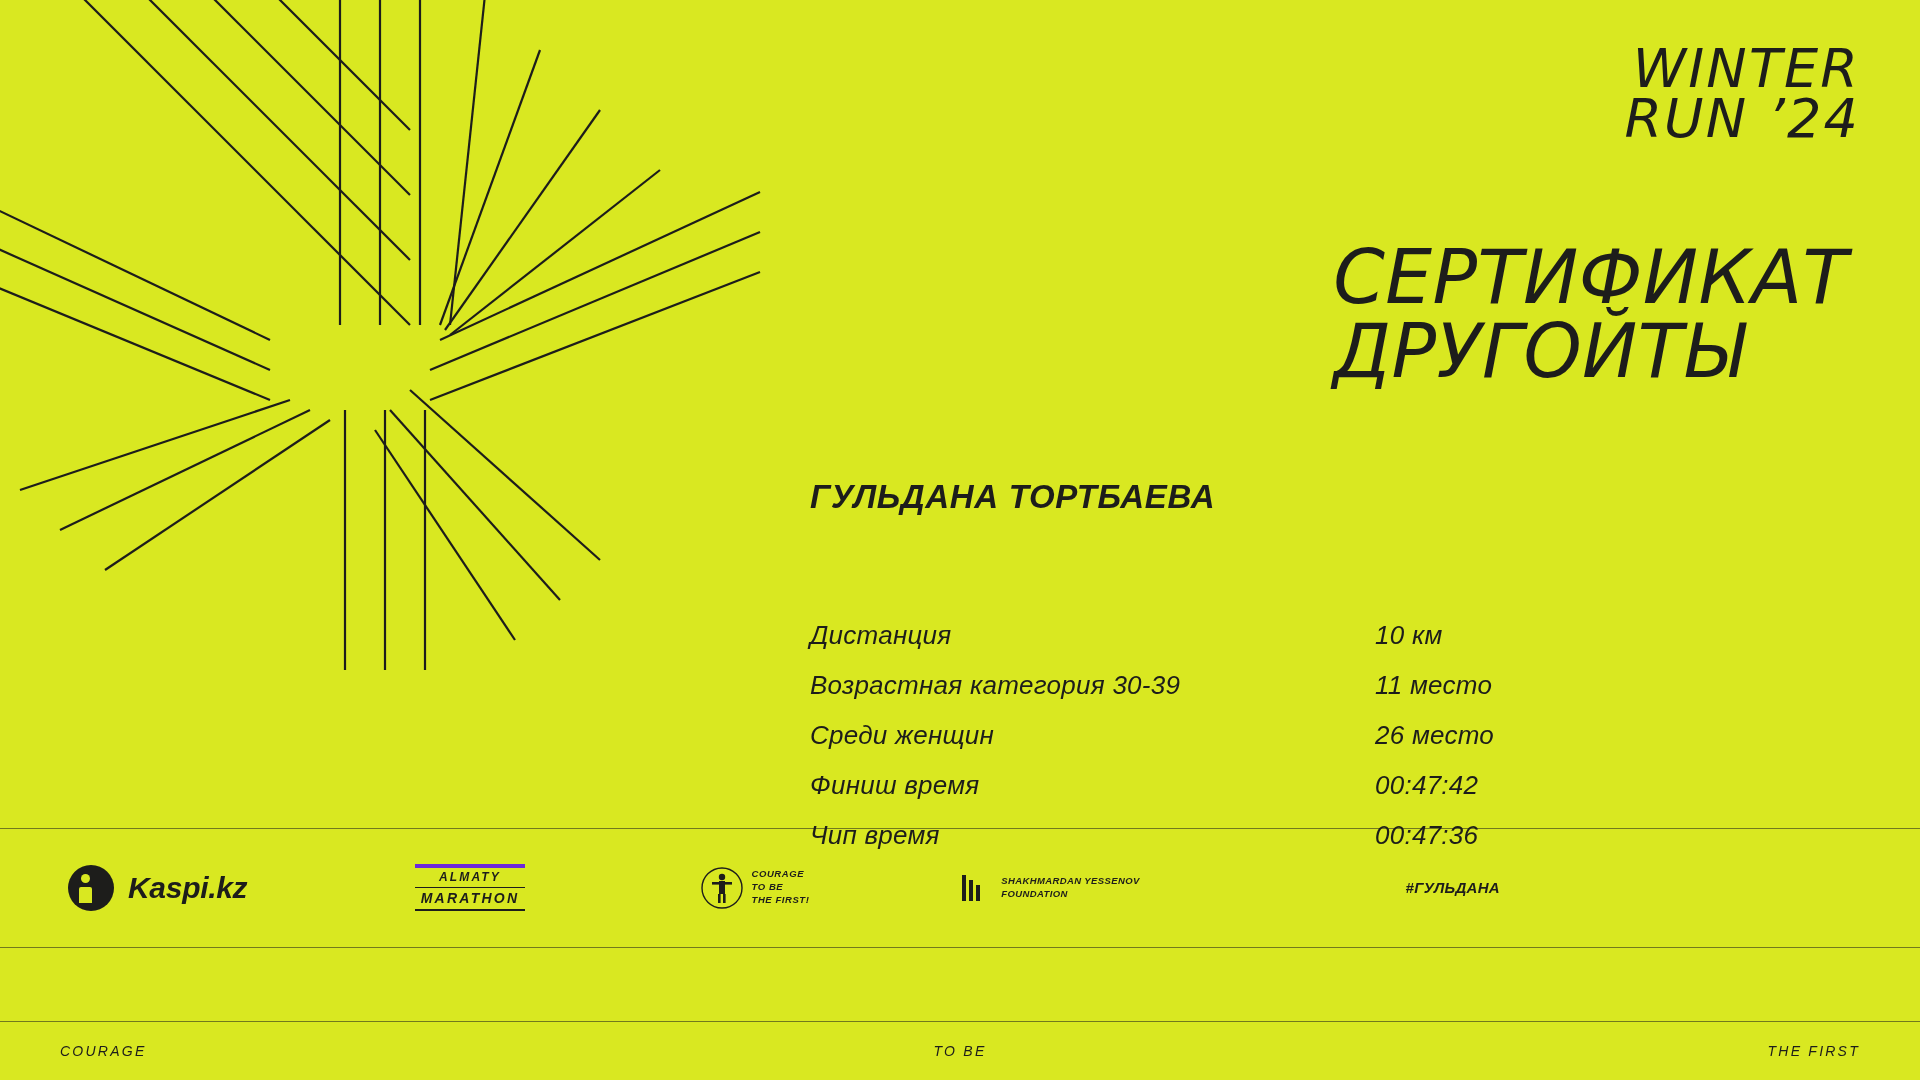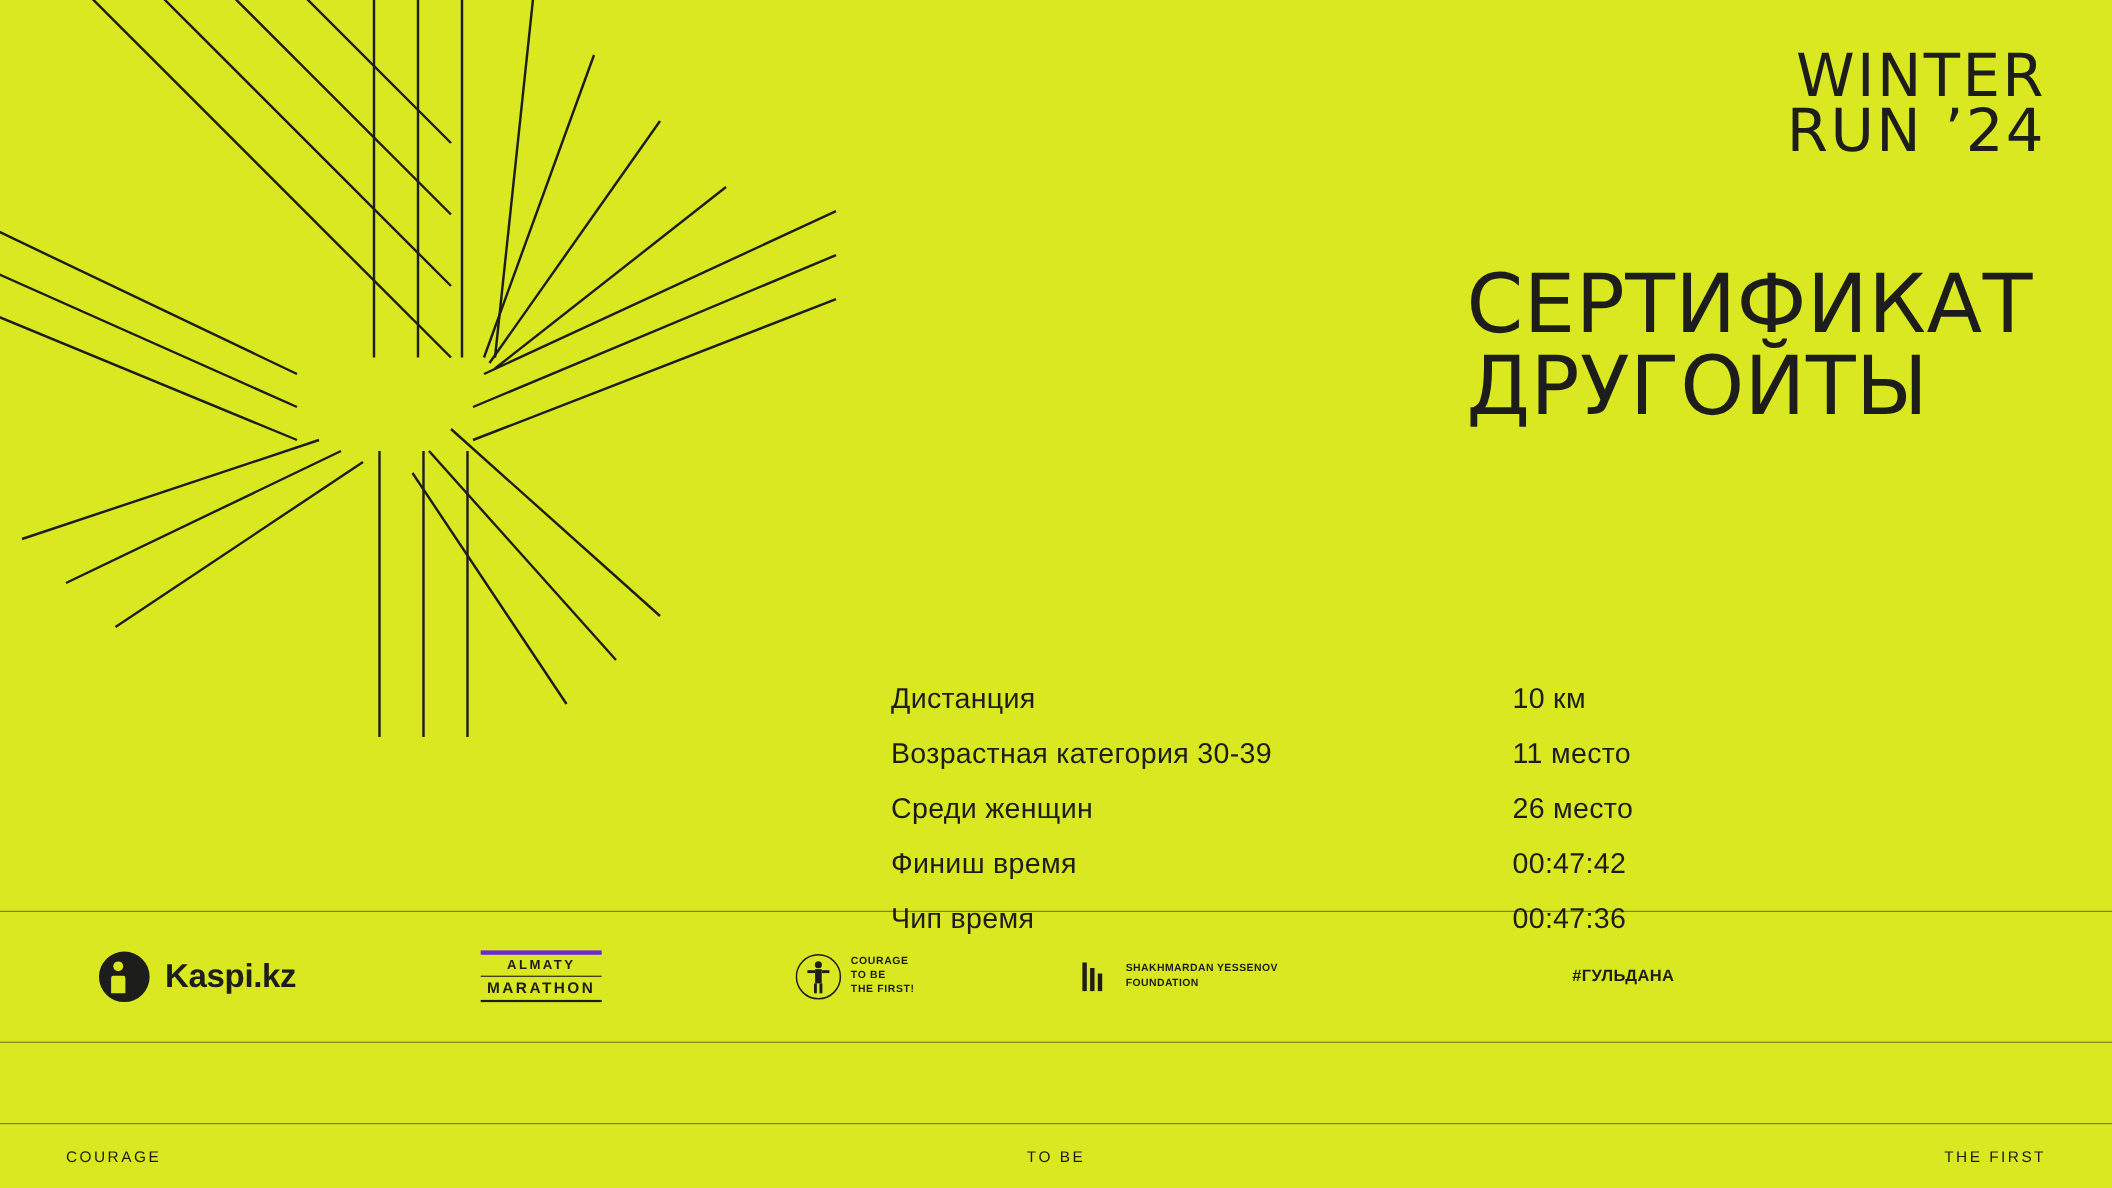--- a/index.html
+++ b/index.html
@@ -8,20 +8,21 @@
     background: #d9e821;
     font-family: "Liberation Sans", sans-serif;
     color: #1d1d1b;
     overflow: hidden;
   }
   #certificate {
     position: relative;
     width: 1920px;
     height: 1080px;
     background: #d9e821;
+    font-style: italic;
   }
 
   
   #starburst {
     position: absolute;
     left: -60px;
     top: -30px;
     width: 1020px;
     height: 860px;
     pointer-events: none;
@@ -95,21 +96,20 @@
   #rule-2 { top: 947px; }
   #rule-3 { top: 1021px; }
 
   
   #sponsors {
     position: absolute;
     left: 0; right: 0;
     top: 828px;
     height: 119px;
     display: flex;
-    padding-left: 22px;
   }
   .sponsor {
     display: flex;
     align-items: center;
     justify-content: center;
     height: 100%;
   }
   .sp-kaspi      { width: 330px; justify-content: flex-start; padding-left: 68px; }
   .sp-almaty     { width: 280px; }
   .sp-courage    { width: 290px; }
@@ -227,20 +227,21 @@
   <div id="event-logo">
     <span class="line">WINTER</span>
     <span class="line">RUN ’24</span>
   </div>
 
   <div id="title-block">
     <span class="line">СЕРТИФИКАТ</span>
     <span class="line">ДРУГОЙТЫ</span>
   </div>
 
+  <div id="participant-name">ГУЛЬДАНА ТОРТБАЕВА</div>
 
   <div id="results">
     <div class="row">
       <span class="label">Дистанция</span>
       <span class="value">10 км</span>
     </div>
     <div class="row">
       <span class="label">Возрастная категория 30-39</span>
       <span class="value">11 место</span>
     </div>

